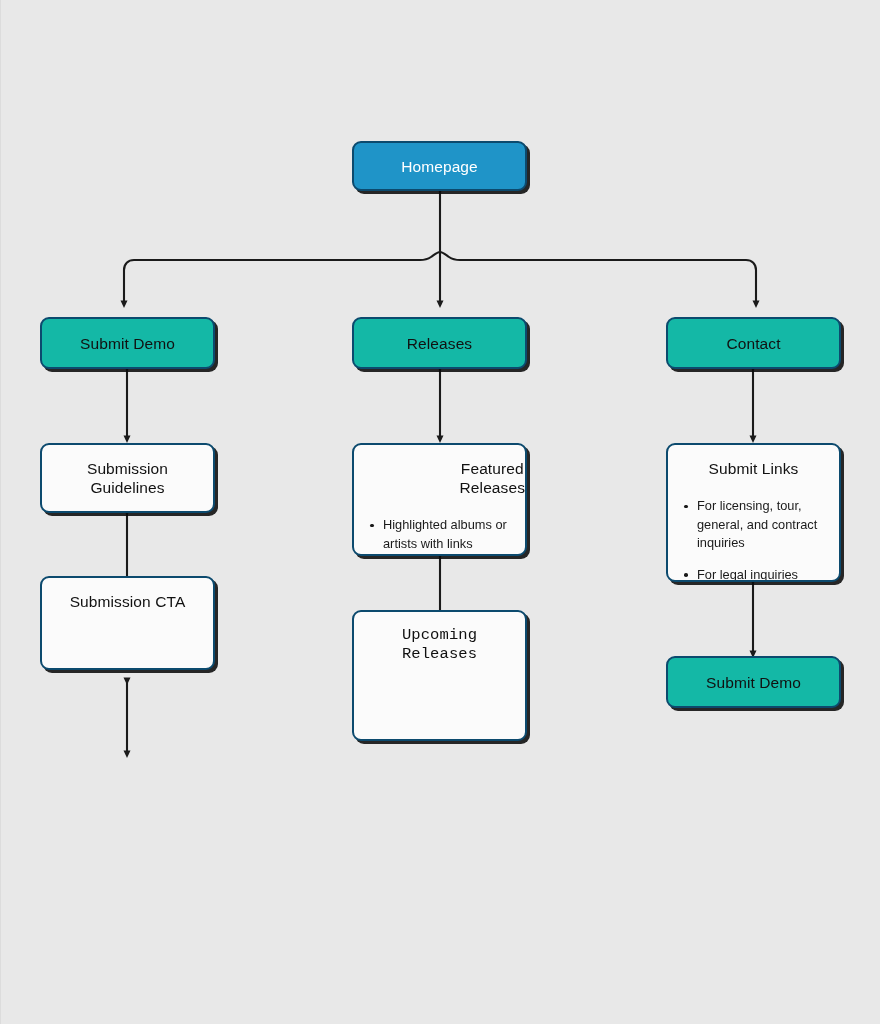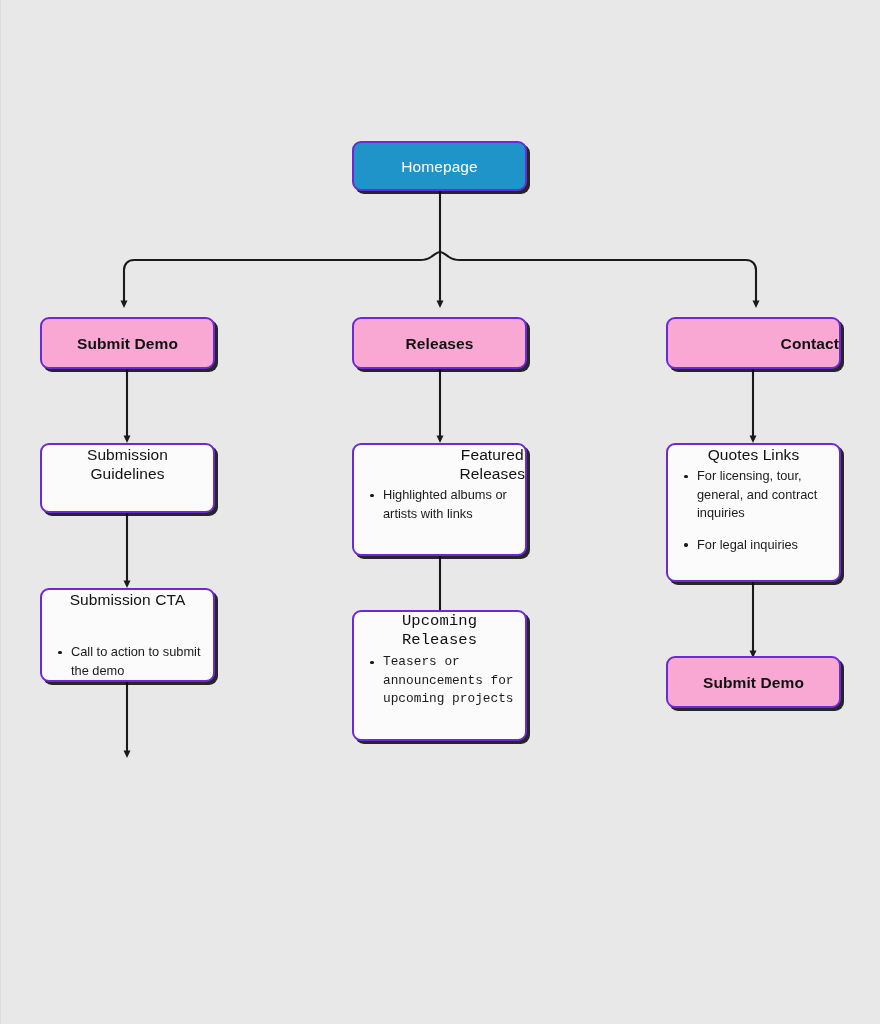--- a/index.html
+++ b/index.html
@@ -25,42 +25,42 @@
     position: absolute;
     left: 0;
     top: 0;
     width: 880px;
     height: 1024px;
     pointer-events: none;
   }
   .node {
     position: absolute;
     box-sizing: border-box;
-    border: 2px solid #6d28d9;
+    border: 2px solid #0c4a6e;
     border-radius: 9px;
     box-shadow: 3px 3px 0 rgba(10,10,10,0.88);
     display: flex;
     flex-direction: column;
     justify-content: center;
     align-items: center;
     overflow: hidden;
   }
   .node.primary {
     background: #1f94c8;
   }
   .node.primary .node-title {
     color: #ffffff;
   }
   .node.section {
-    background: #f9a8d4;
-    font-weight: bold;
+    background: #14b8a6;
   }
   .node.detail {
     background: #fbfbfb;
     justify-content: flex-start;
+    padding-top: 14px;
   }
   .node-title {
     font-size: 15.5px;
     color: #111111;
     text-align: center;
     line-height: 19px;
     letter-spacing: 0.1px;
     white-space: pre-line;
   }
   .node.detail .node-title {
@@ -77,21 +77,21 @@
   .bullets li {
     position: relative;
     font-size: 12.8px;
     line-height: 18.5px;
     color: #1a1a1a;
     padding-left: 13px;
     margin-top: 13px;
     text-align: left;
   }
   .bullets li:first-child {
-    margin-top: 0;
+    margin-top: 16px;
   }
   .bullets li::before {
     content: "";
     position: absolute;
     left: 0;
     top: 7.5px;
     width: 3.6px;
     height: 3.6px;
     border-radius: 50%;
     background: #1a1a1a;
@@ -151,55 +151,49 @@
   </div>
 
   <div class="node section" style="left:40px; top:317px; width:175px; height:52px;">
     <div class="node-title">Submit Demo</div>
   </div>
 
   <div class="node section" style="left:352px; top:317px; width:175px; height:52px;">
     <div class="node-title">Releases</div>
   </div>
 
-  <div class="node section" style="left:666px; top:317px; width:175px; height:52px;align-items:flex-end;">
+  <div class="node section" style="left:666px; top:317px; width:175px; height:52px;">
     <div class="node-title">Contact</div>
   </div>
 
   <div class="node detail" style="left:40px; top:443px; width:175px; height:70px;">
     <div class="node-title">Submission
 Guidelines</div>
   </div>
 
-  <div class="node detail" style="left:40px; top:588px; width:175px; height:94px;justify-content:space-between;">
+  <div class="node detail" style="left:40px; top:576px; width:175px; height:94px;">
     <div class="node-title">Submission CTA</div>
-    <ul class="bullets">
-      <li>Call to action to submit the demo</li>
-    </ul>
   </div>
 
 
   <div class="node detail" style="left:352px; top:443px; width:175px; height:113px;align-items:flex-end;">
     <div class="node-title">Featured
 Releases</div>
     <ul class="bullets">
       <li>Highlighted albums or artists with links</li>
     </ul>
   </div>
 
   <div class="node detail" style="left:352px; top:610px; width:175px; height:131px;font-family:Liberation Mono, monospace;">
     <div class="node-title">Upcoming
 Releases</div>
-    <ul class="bullets">
-      <li>Teasers or announcements for upcoming projects</li>
-    </ul>
   </div>
 
   <div class="node detail" style="left:666px; top:443px; width:175px; height:139px;">
-    <div class="node-title">Quotes Links</div>
+    <div class="node-title">Submit Links</div>
     <ul class="bullets">
       <li>For licensing, tour, general, and contract inquiries</li>
       <li>For legal inquiries</li>
     </ul>
   </div>
 
   <div class="node section" style="left:666px; top:656px; width:175px; height:52px;">
     <div class="node-title">Submit Demo</div>
   </div>
 

